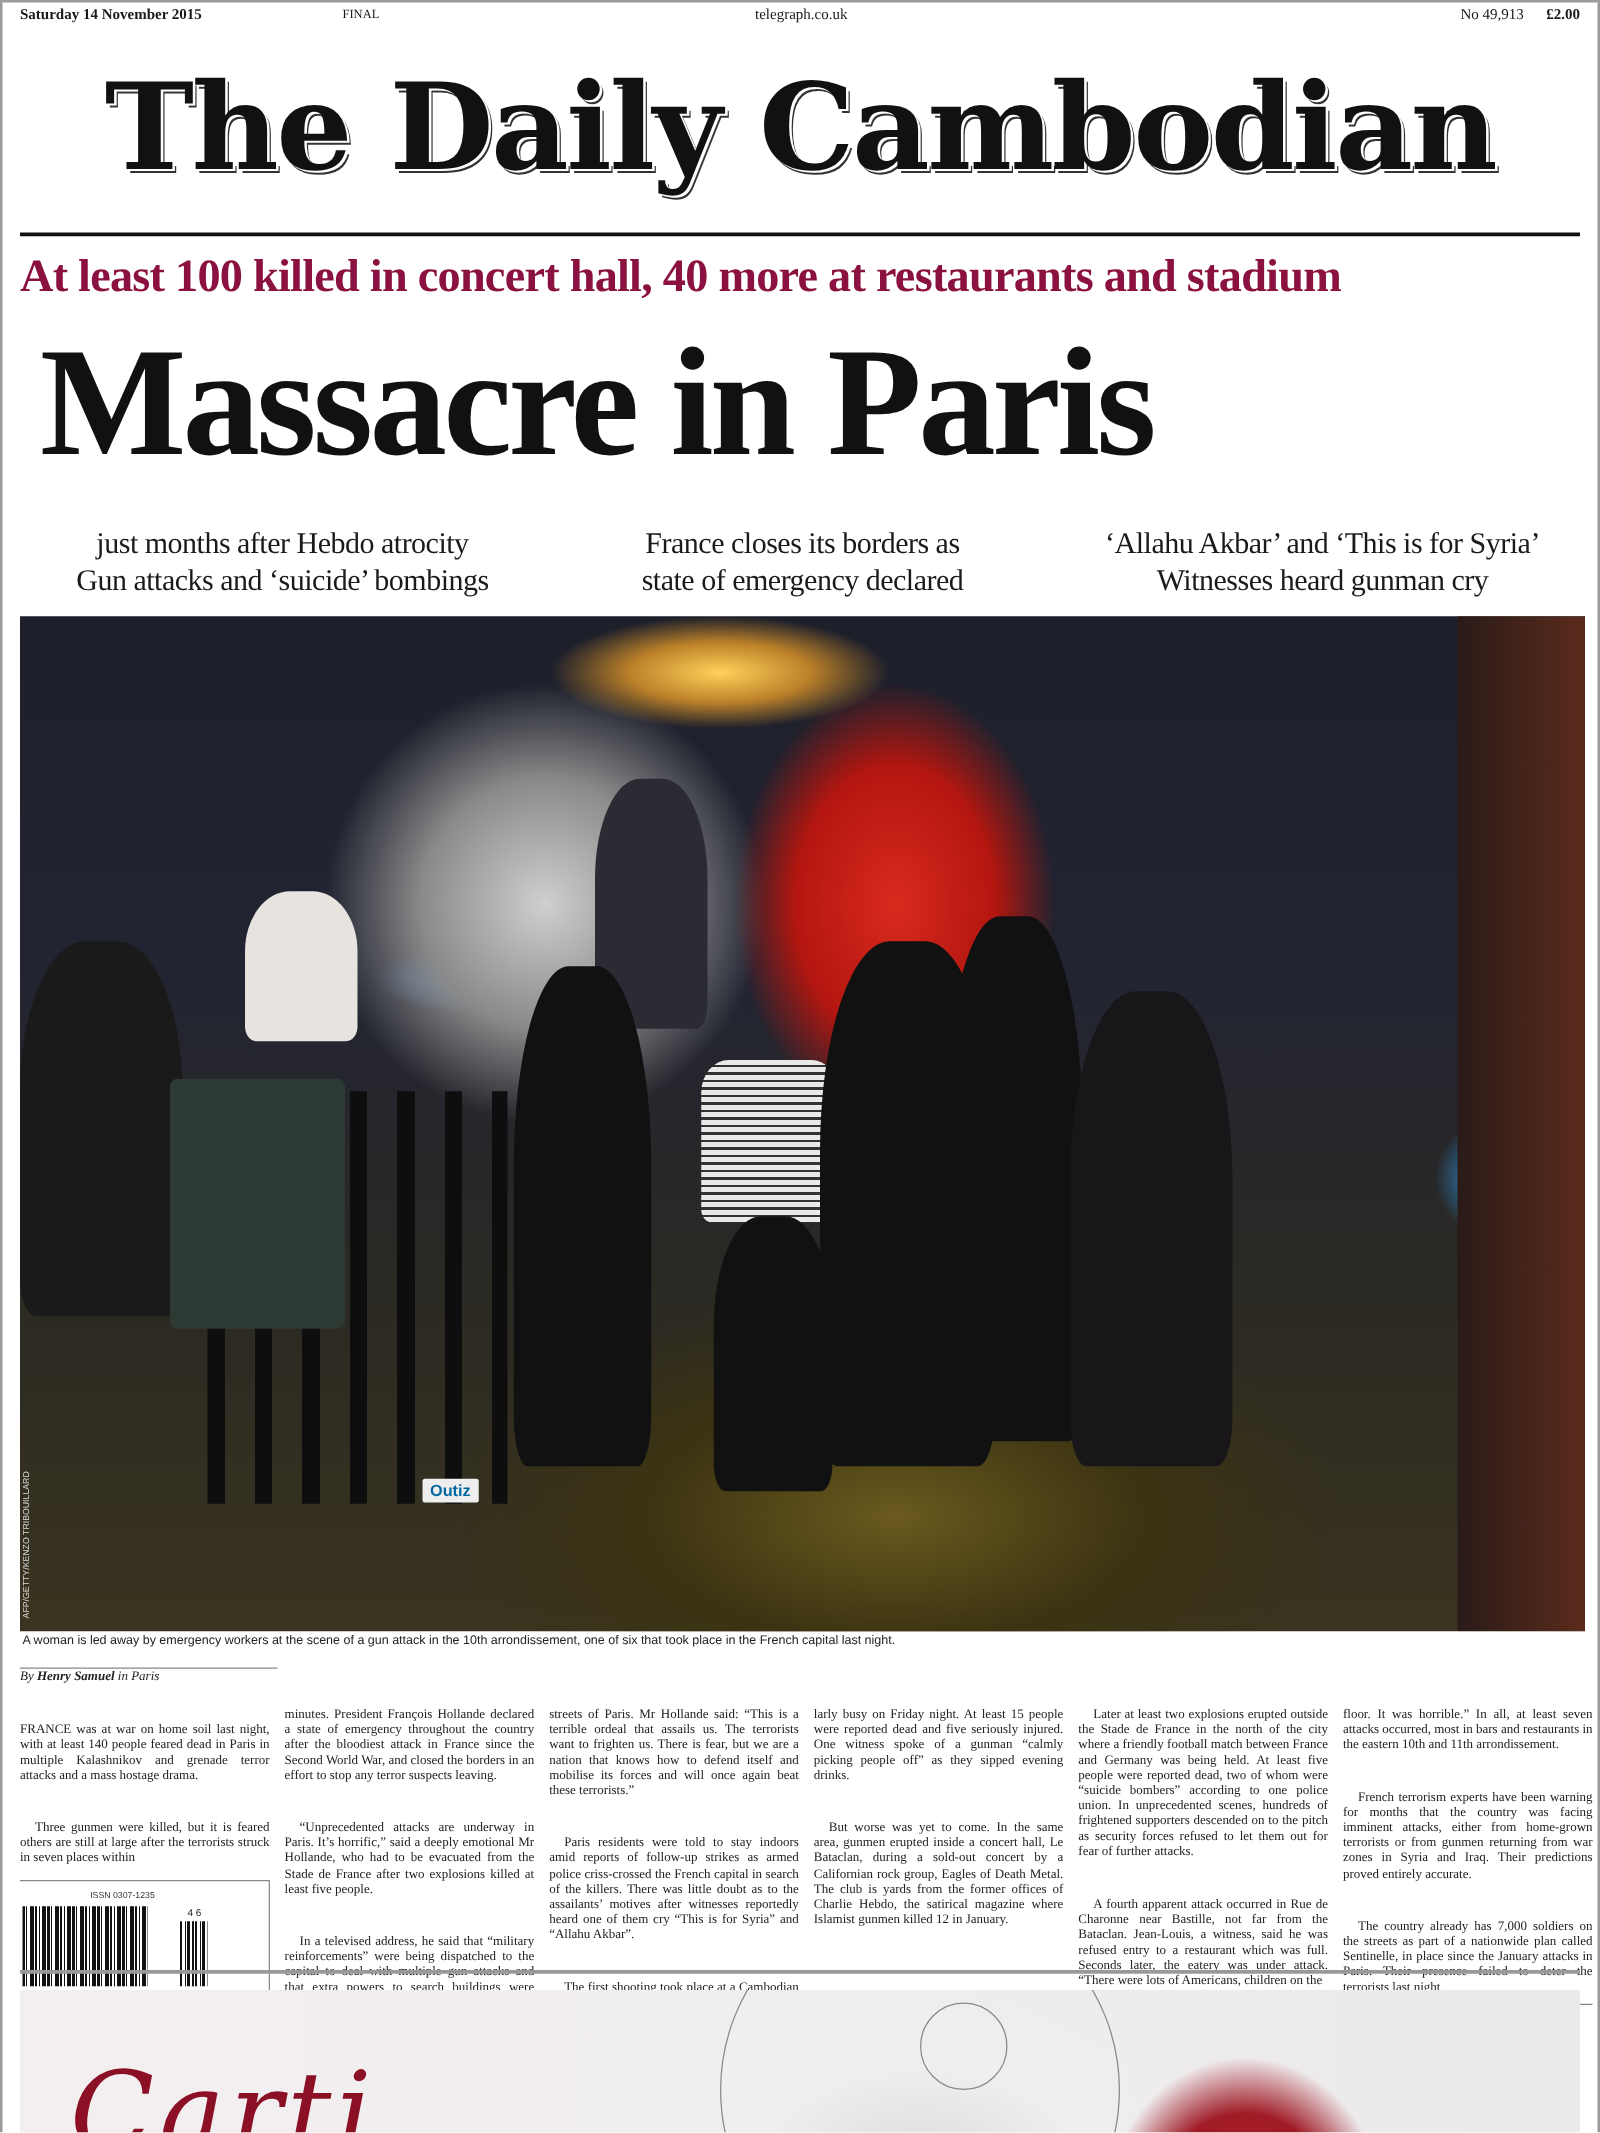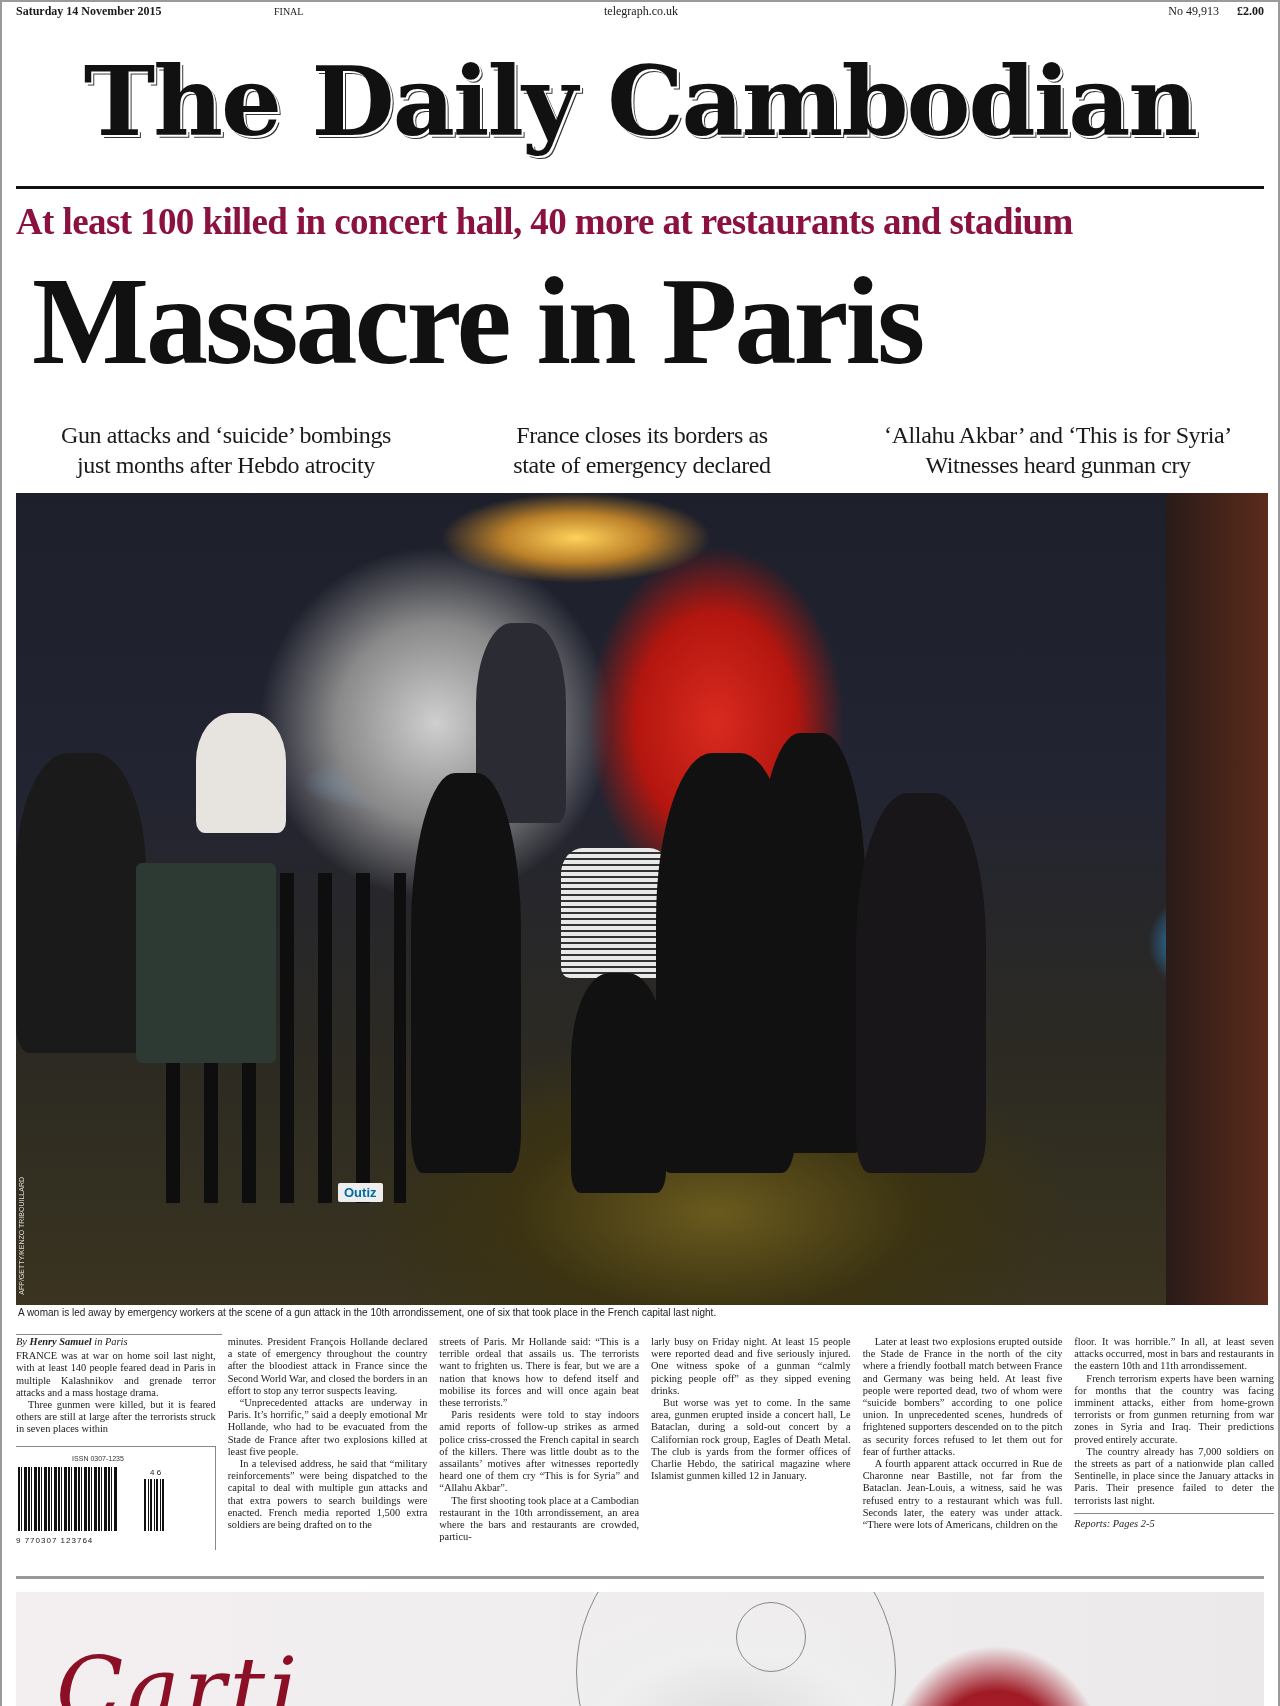--- a/index.html
+++ b/index.html
@@ -39,21 +39,21 @@
   .photo .figure { position: absolute; background: #111; border-radius: 40% 40% 10% 10%; }
   .photo .shirt { position: absolute; background: repeating-linear-gradient(180deg, #e9e9e9 0 4px, #333 4px 6px); border-radius: 20% 20% 8% 8%; }
   .photo .sign { position: absolute; left: 322px; top: 690px; background: #eee; color: #0369a1; font-family: "Liberation Sans", sans-serif; font-size: 13px; font-weight: bold; padding: 2px 6px; border-radius: 2px; }
   .photo .credit { position: absolute; left: 2px; bottom: 10px; writing-mode: vertical-rl; transform: rotate(180deg); font-family: "Liberation Sans", sans-serif; font-size: 7px; color: #ddd; }
 
   .caption { position: absolute; top: 1306px; left: 16px; right: 14px; font-family: "Liberation Sans", sans-serif; font-size: 10px; color: #222; line-height: 14px; }
 
   .body-rule { position: absolute; top: 1334px; left: 14px; width: 206px; height: 1px; background: #888; }
   .columns { position: absolute; top: 1336px; left: 14px; right: 4px; height: 236px; display: flex; gap: 12px; }
   .col { flex: 1; font-size: 10.4px; line-height: 12.2px; text-align: justify; hyphens: auto; color: #222; }
-  .col p { text-indent: 12px; }
+  .col p { text-indent: 12px; margin-top: 30px; }
   .col p.first { text-indent: 0; }
   .byline { font-style: italic; margin-bottom: 2px; }
   .byline b { font-style: italic; }
 
   .barcode-box { margin-top: 10px; border-top: 1px solid #888; border-right: 1px solid #888; padding: 6px 4px 0 2px; height: 104px; position: relative; }
   .issn { font-family: "Liberation Sans", sans-serif; font-size: 7px; text-align: center; width: 100px; color: #333; margin-left: 30px; }
   .bars { position: absolute; left: 2px; top: 20px; width: 100px; height: 64px; background: repeating-linear-gradient(90deg, #111 0 2px, #fff 2px 3px, #111 3px 4px, #fff 4px 6px, #111 6px 9px, #fff 9px 10px); }
   .bars2 { position: absolute; left: 128px; top: 32px; width: 22px; height: 52px; background: repeating-linear-gradient(90deg, #111 0 2px, #fff 2px 4px, #111 4px 5px, #fff 5px 6px); }
   .bars2-label { position: absolute; left: 134px; top: 20px; font-family: "Liberation Sans", sans-serif; font-size: 8px; }
   .barnum { position: absolute; left: 0; top: 88px; font-family: "Liberation Sans", sans-serif; font-size: 8px; letter-spacing: 1px; }
@@ -85,22 +85,22 @@
   </div>
 
   <div class="masthead">The Daily Cambodian</div>
   <div class="rule"></div>
 
   <div class="strap">At least 100 killed in concert hall, 40 more at restaurants and stadium</div>
   <div class="headline">Massacre in Paris</div>
 
   <div class="decks">
     <div class="deck d1">
+      <div>just months after Hebdo atrocity</div>
       <div>Gun attacks and ‘suicide’ bombings</div>
-      <div>just months after Hebdo atrocity</div>
     </div>
     <div class="deck d2">
       <div>France closes its borders as</div>
       <div>state of emergency declared</div>
     </div>
     <div class="deck d3">
       <div>‘Allahu Akbar’ and ‘This is for Syria’</div>
       <div>Witnesses heard gunman cry</div>
     </div>
   </div>

